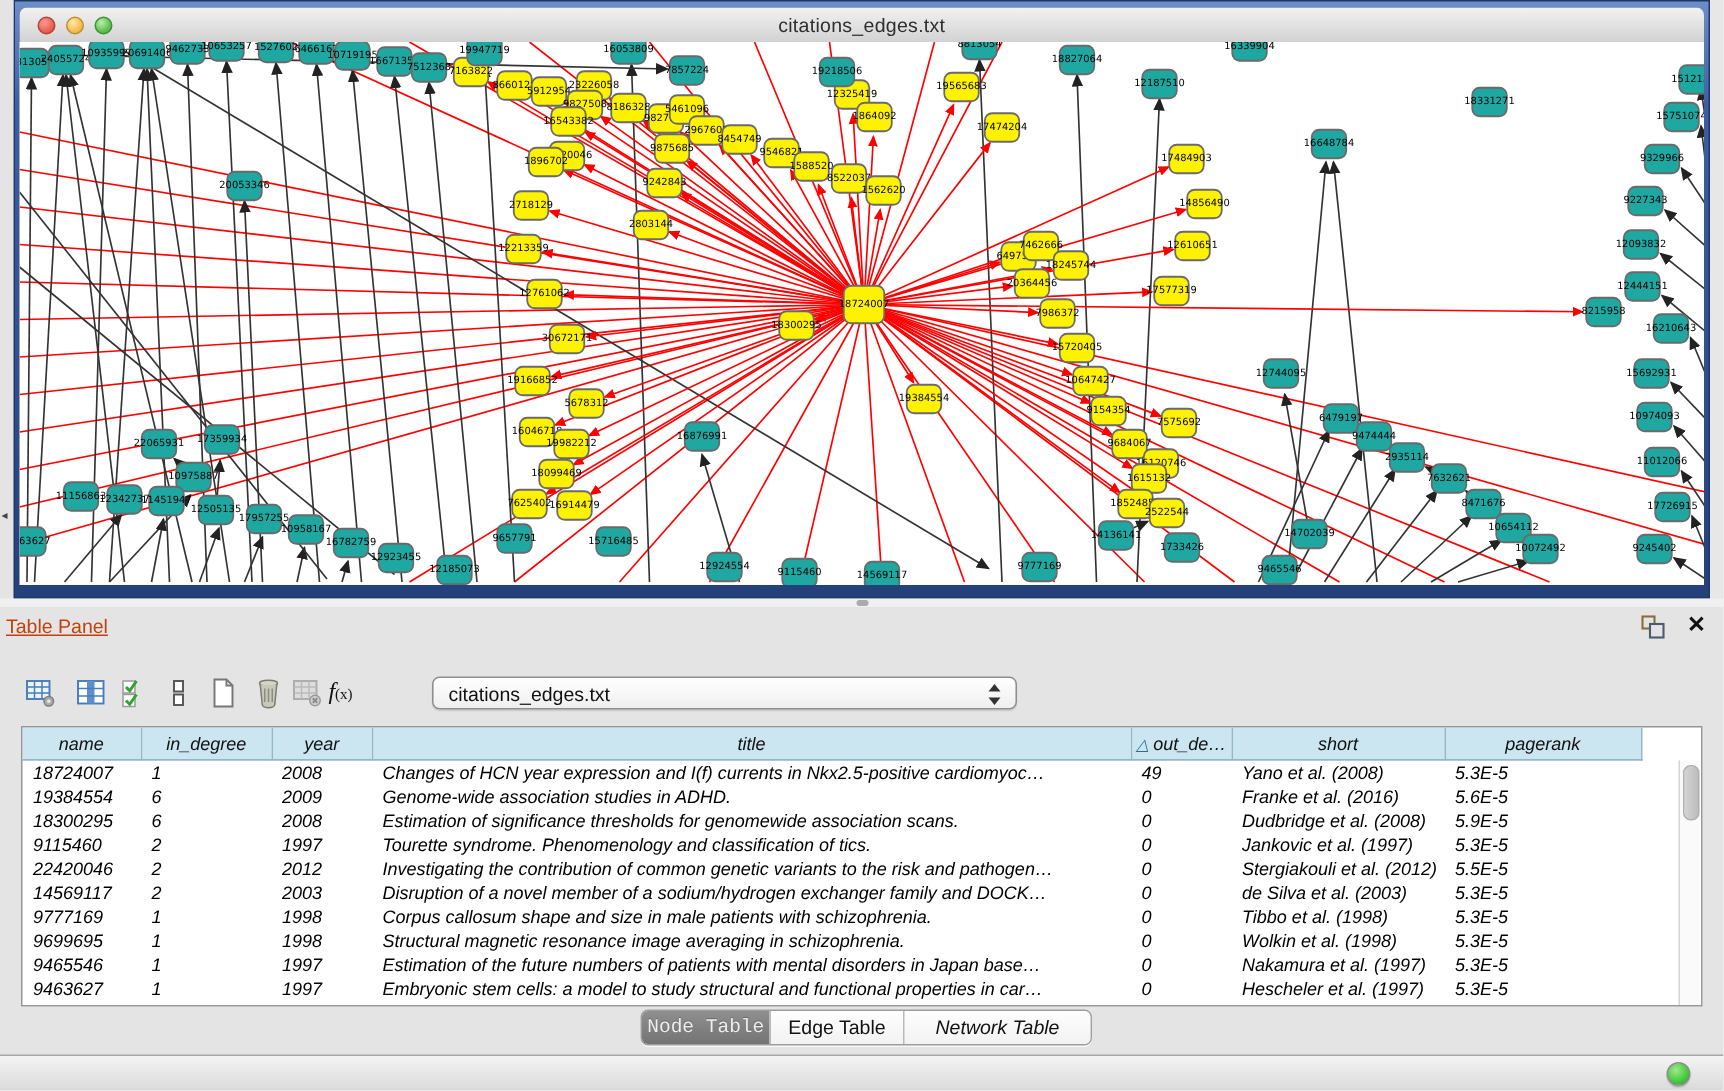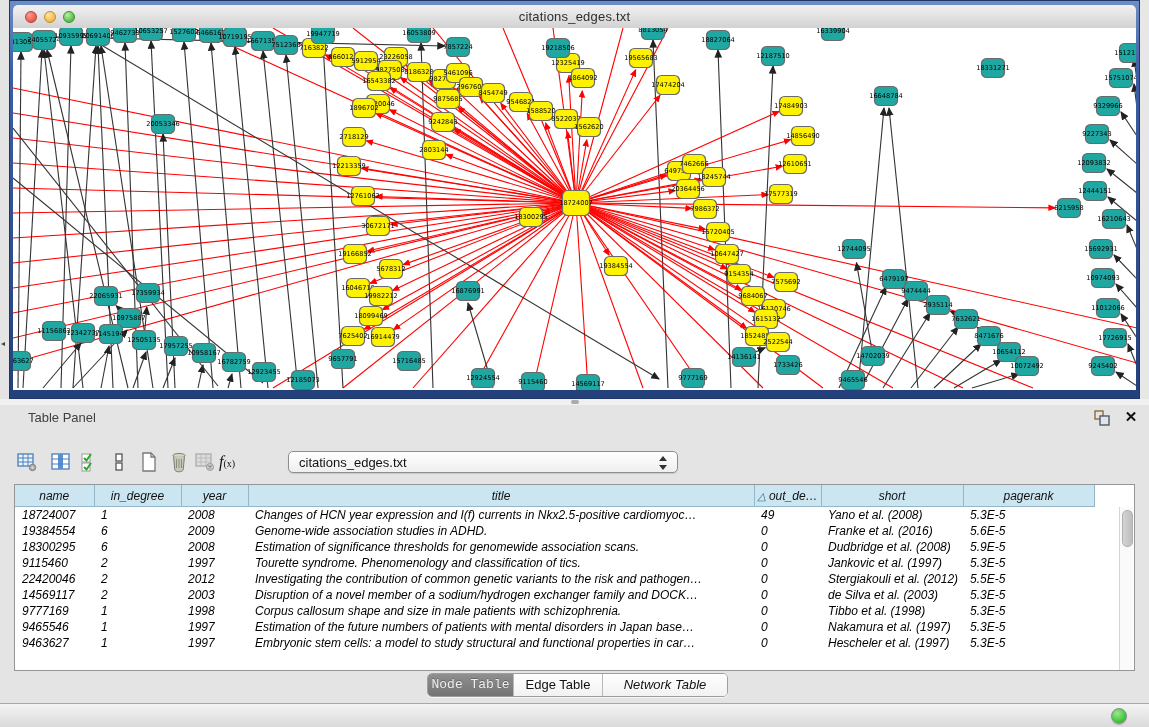--- a/index.html
+++ b/index.html
@@ -25,21 +25,21 @@
   .canvas{position:absolute;left:4px;top:28px;right:4px;bottom:9px;background:#FFFFFF;overflow:hidden;}
   .canvas svg{position:absolute;left:0;top:0;}
 
   
   .divider{position:absolute;left:0;top:399px;width:1149px;height:6px;background:#F0F0F0;border-bottom:1px solid #DADADA;}
   .divider .handle{position:absolute;left:571px;top:1px;width:8px;height:4px;background:#9A9A9A;border-radius:2px;opacity:.8;}
 
   
   .table-panel{position:absolute;left:0;top:405px;width:1149px;height:298px;background:#E4E4E4;}
   .tp-header{position:absolute;left:0;top:0;width:100%;height:26px;}
-  .tp-title{position:absolute;left:28px;top:5px;font-size:13px;color:#404040;}
+  .tp-title{position:absolute;left:4px;top:5px;font-size:13px;color:#c2410c;text-decoration:underline;}
   .tp-float{position:absolute;right:38px;top:4px;width:18px;height:18px;cursor:default;}
   .tp-close{position:absolute;right:10px;top:3px;width:16px;height:18px;font-size:15px;font-weight:bold;color:#111;text-align:center;line-height:18px;}
   .tp-toolbar{position:absolute;left:0;top:38px;width:100%;height:40px;}
   .tbtn{position:absolute;top:5px;width:26px;height:28px;display:flex;align-items:center;justify-content:center;border-radius:4px;}
   .fx{font-size:14px;color:#111;font-family:"Liberation Serif",serif;}
   .fx i{font-size:16px;}
   .fx .sm{font-size:10px;}
   .combo{position:absolute;left:288px;top:8px;width:390px;height:22px;box-sizing:border-box;
     background:linear-gradient(180deg,#FFFFFF,#EFEFEF);border:1px solid #8E8E8E;border-radius:5px;
     box-shadow:0 1px 1px rgba(0,0,0,.12);}
@@ -671,20 +671,30 @@
               <td>9777169</td>
               <td>1</td>
               <td>1998</td>
               <td>Corpus callosum shape and size in male patients with schizophrenia.</td>
               <td>0</td>
               <td>Tibbo et al. (1998)</td>
               <td>5.3E-5</td>
               <td></td>
             </tr>
             <tr>
+              <td>9699695</td>
+              <td>1</td>
+              <td>1998</td>
+              <td>Structural magnetic resonance image averaging in schizophrenia.</td>
+              <td>0</td>
+              <td>Wolkin et al. (1998)</td>
+              <td>5.3E-5</td>
+              <td></td>
+            </tr>
+            <tr>
               <td>9465546</td>
               <td>1</td>
               <td>1997</td>
               <td>Estimation of the future numbers of patients with mental disorders in Japan base…</td>
               <td>0</td>
               <td>Nakamura et al. (1997)</td>
               <td>5.3E-5</td>
               <td></td>
             </tr>
             <tr>

